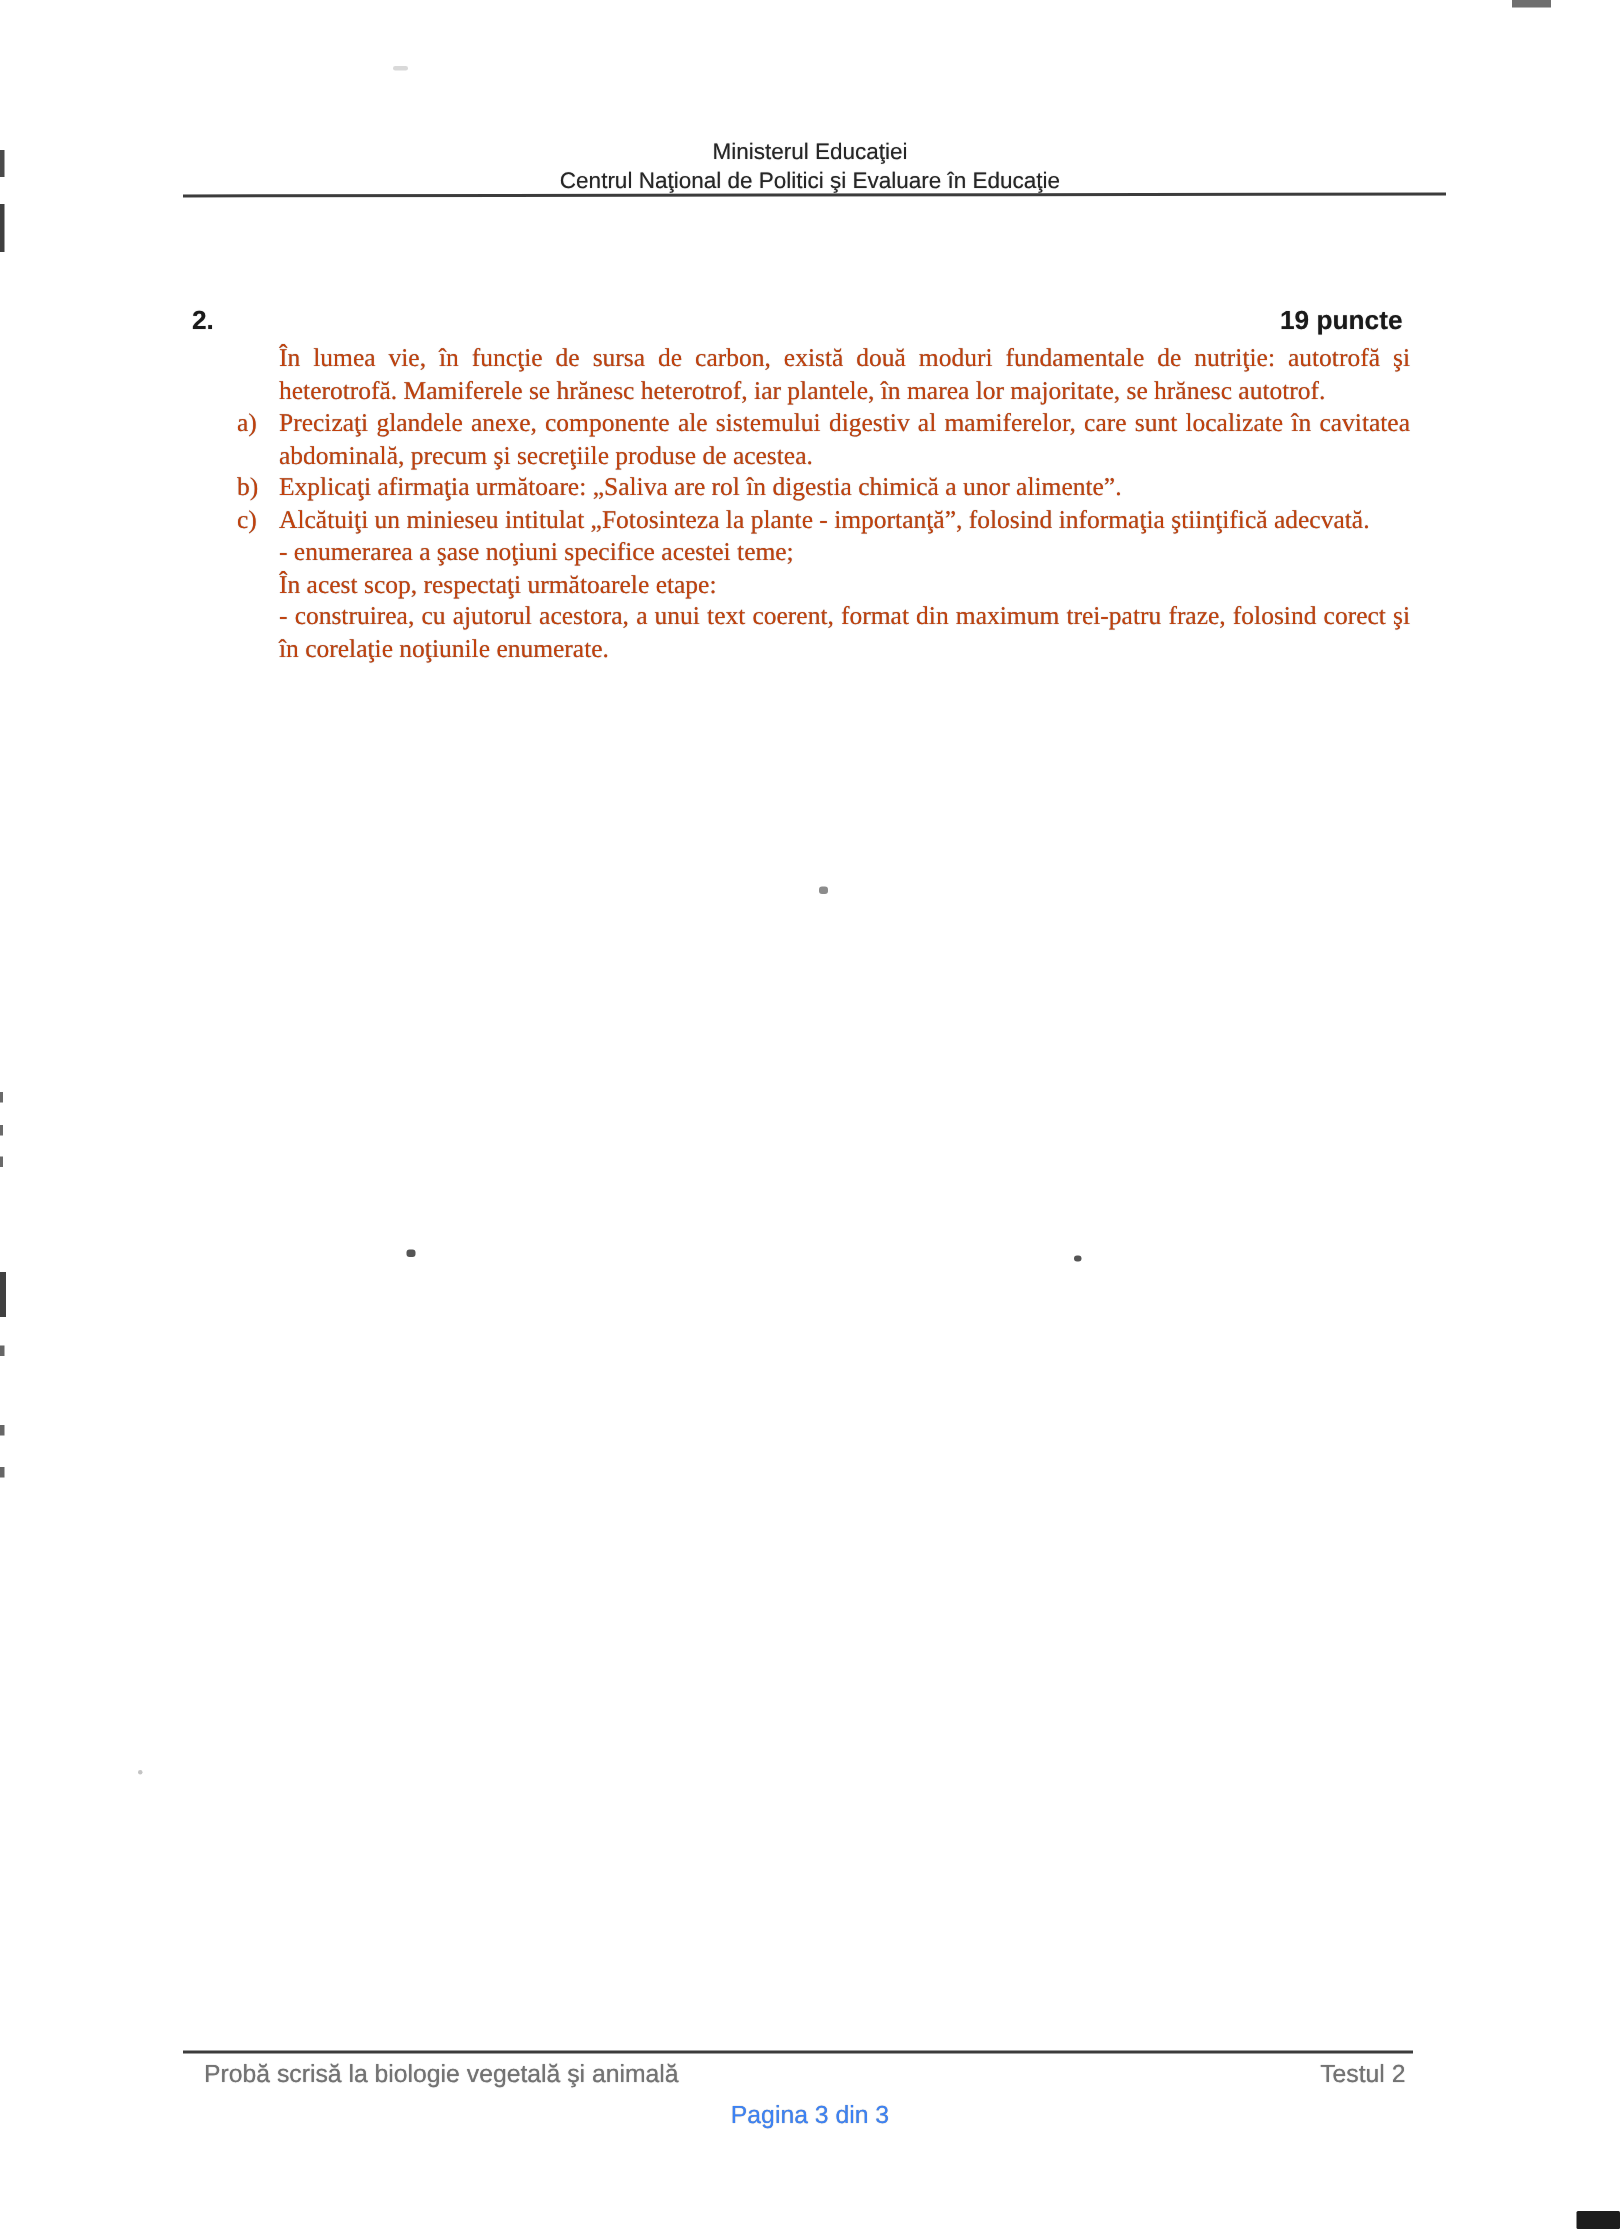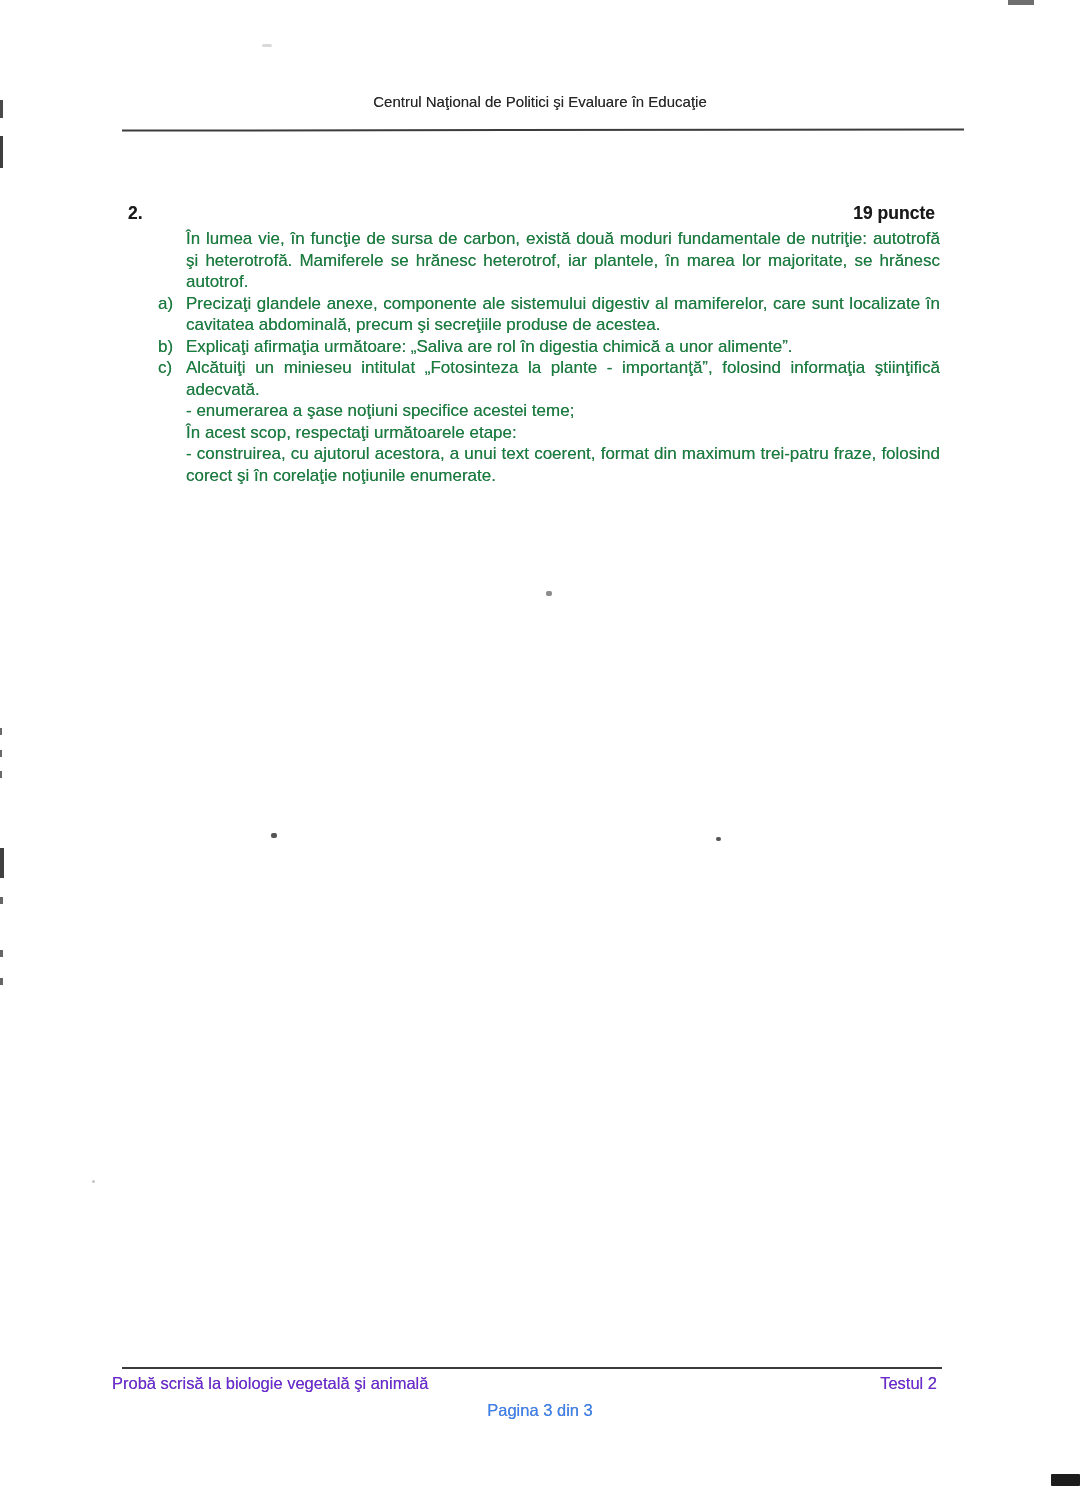--- a/index.html
+++ b/index.html
@@ -53,21 +53,22 @@
   }
   
   .body-block {
     position: absolute;
     top: 228px;
     left: 186px;
     width: 754px;
     font-size: 17px;
     line-height: 21.5px;
     text-align: justify;
-    color: #15803d;
+    color: #c2410c;
+    font-family: Liberation Serif, serif;
   }
   .body-block p { margin: 0; }
   .item { position: relative; }
   .item-label {
     position: absolute;
     left: -28px;
     top: 0;
     text-align: left;
   }
   
@@ -75,26 +76,26 @@
     position: absolute;
     top: 1367px;
     left: 122px;
     width: 820px;
     height: 2px;
     background: #3c3c3c;
   }
   .footer-row {
     position: absolute;
     top: 1374px;
-    left: 112px;
+    left: 136px;
     right: 143px;
     display: flex;
     justify-content: space-between;
     font-size: 16.5px;
-    color: #6d28d9;
+    color: #737373;
   }
   .page-number {
     position: absolute;
     top: 1401px;
     left: 0;
     width: 100%;
     text-align: center;
     font-size: 16.5px;
     color: #3b82f6;
   }
@@ -116,20 +117,21 @@
   .sp3 { left: 716px; top: 837px;  width: 5px; height: 4px; background: #555555; border-radius: 2px; }
   .sp4 { left: 262px; top: 44px;   width: 10px; height: 3px; background: #d9d9d9; border-radius: 2px; }
   .sp5 { left: 92px;  top: 1180px; width: 3px; height: 3px; background: #c4c4c4; border-radius: 2px; }
 </style>
 </head>
 <body>
 
 <div class="page">
 
   <div class="header scantext">
+    <div>Ministerul Educaţiei</div>
     <div>Centrul Naţional de Politici şi Evaluare în Educaţie</div>
   </div>
   <div class="header-rule"></div>
 
   <div class="q-row scantext">
     <span>2.</span>
     <span>19 puncte</span>
   </div>
 
   <div class="body-block scantext">

